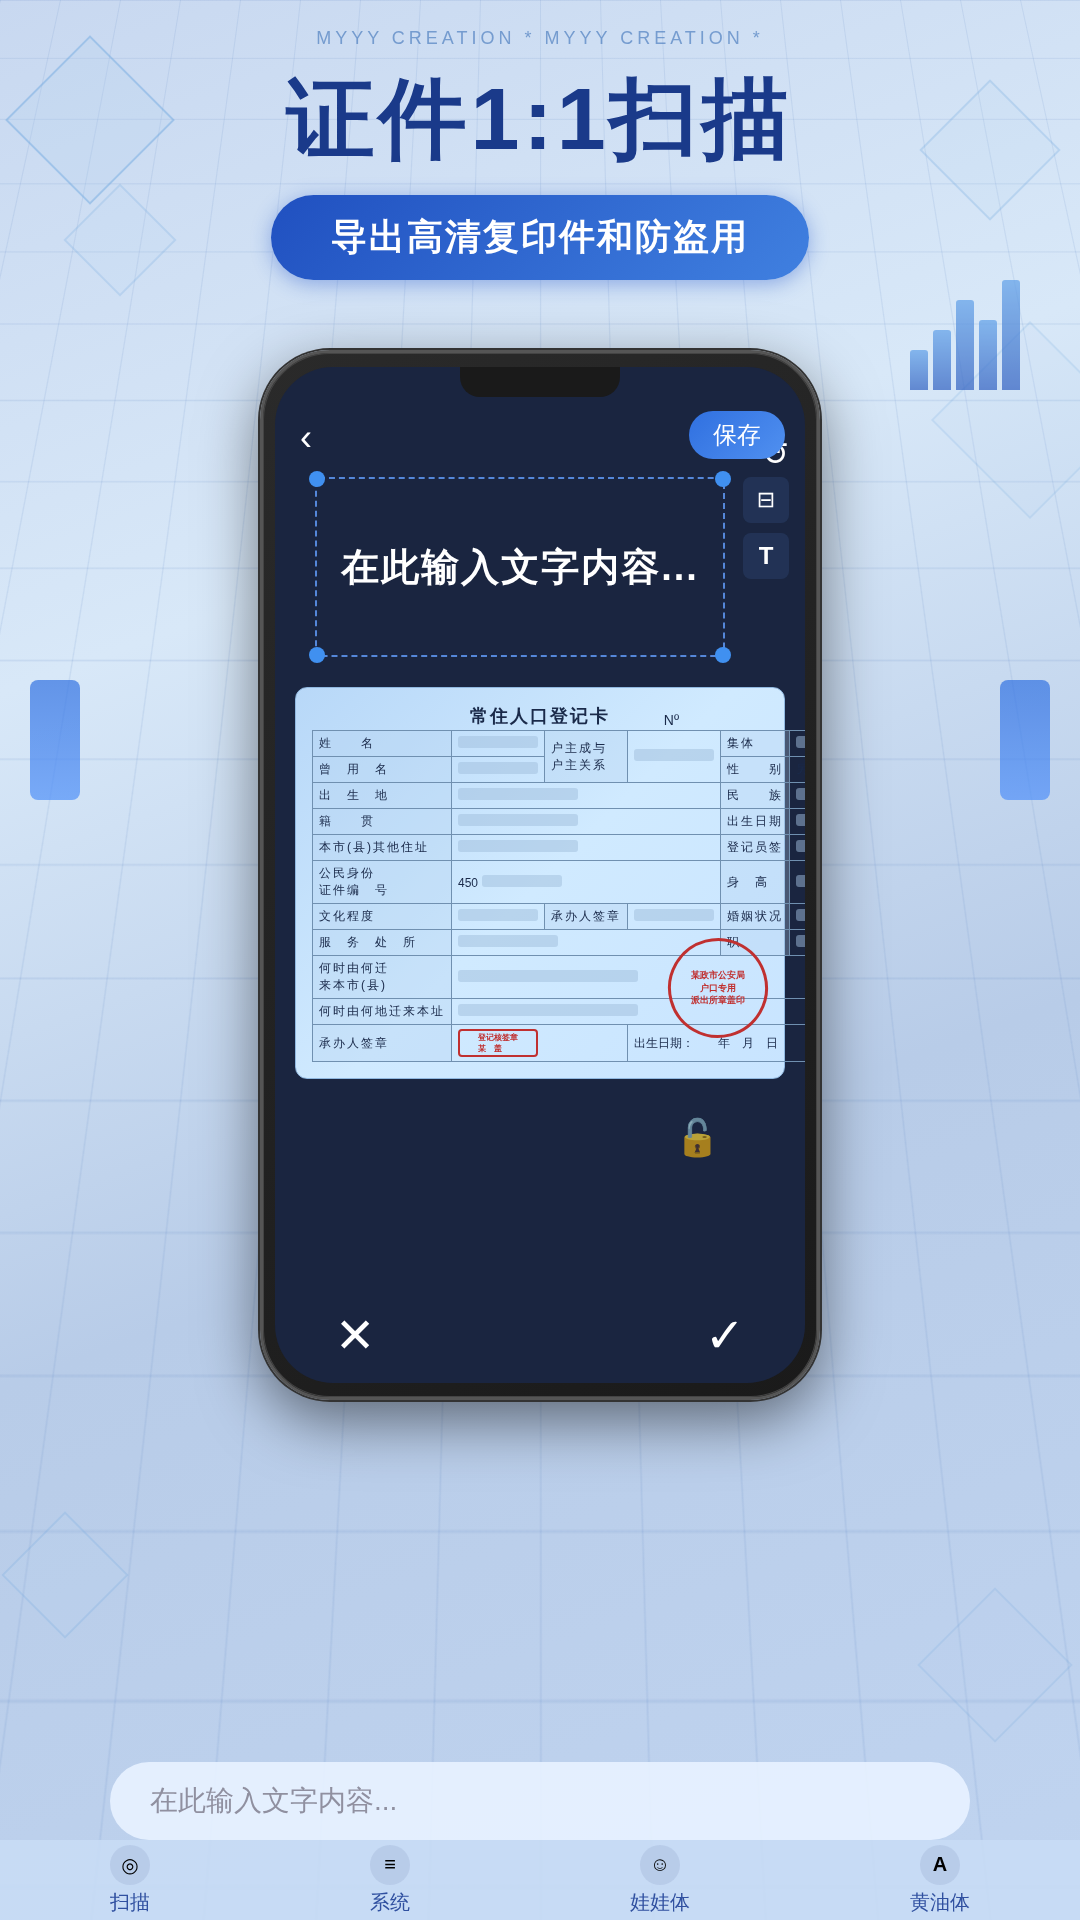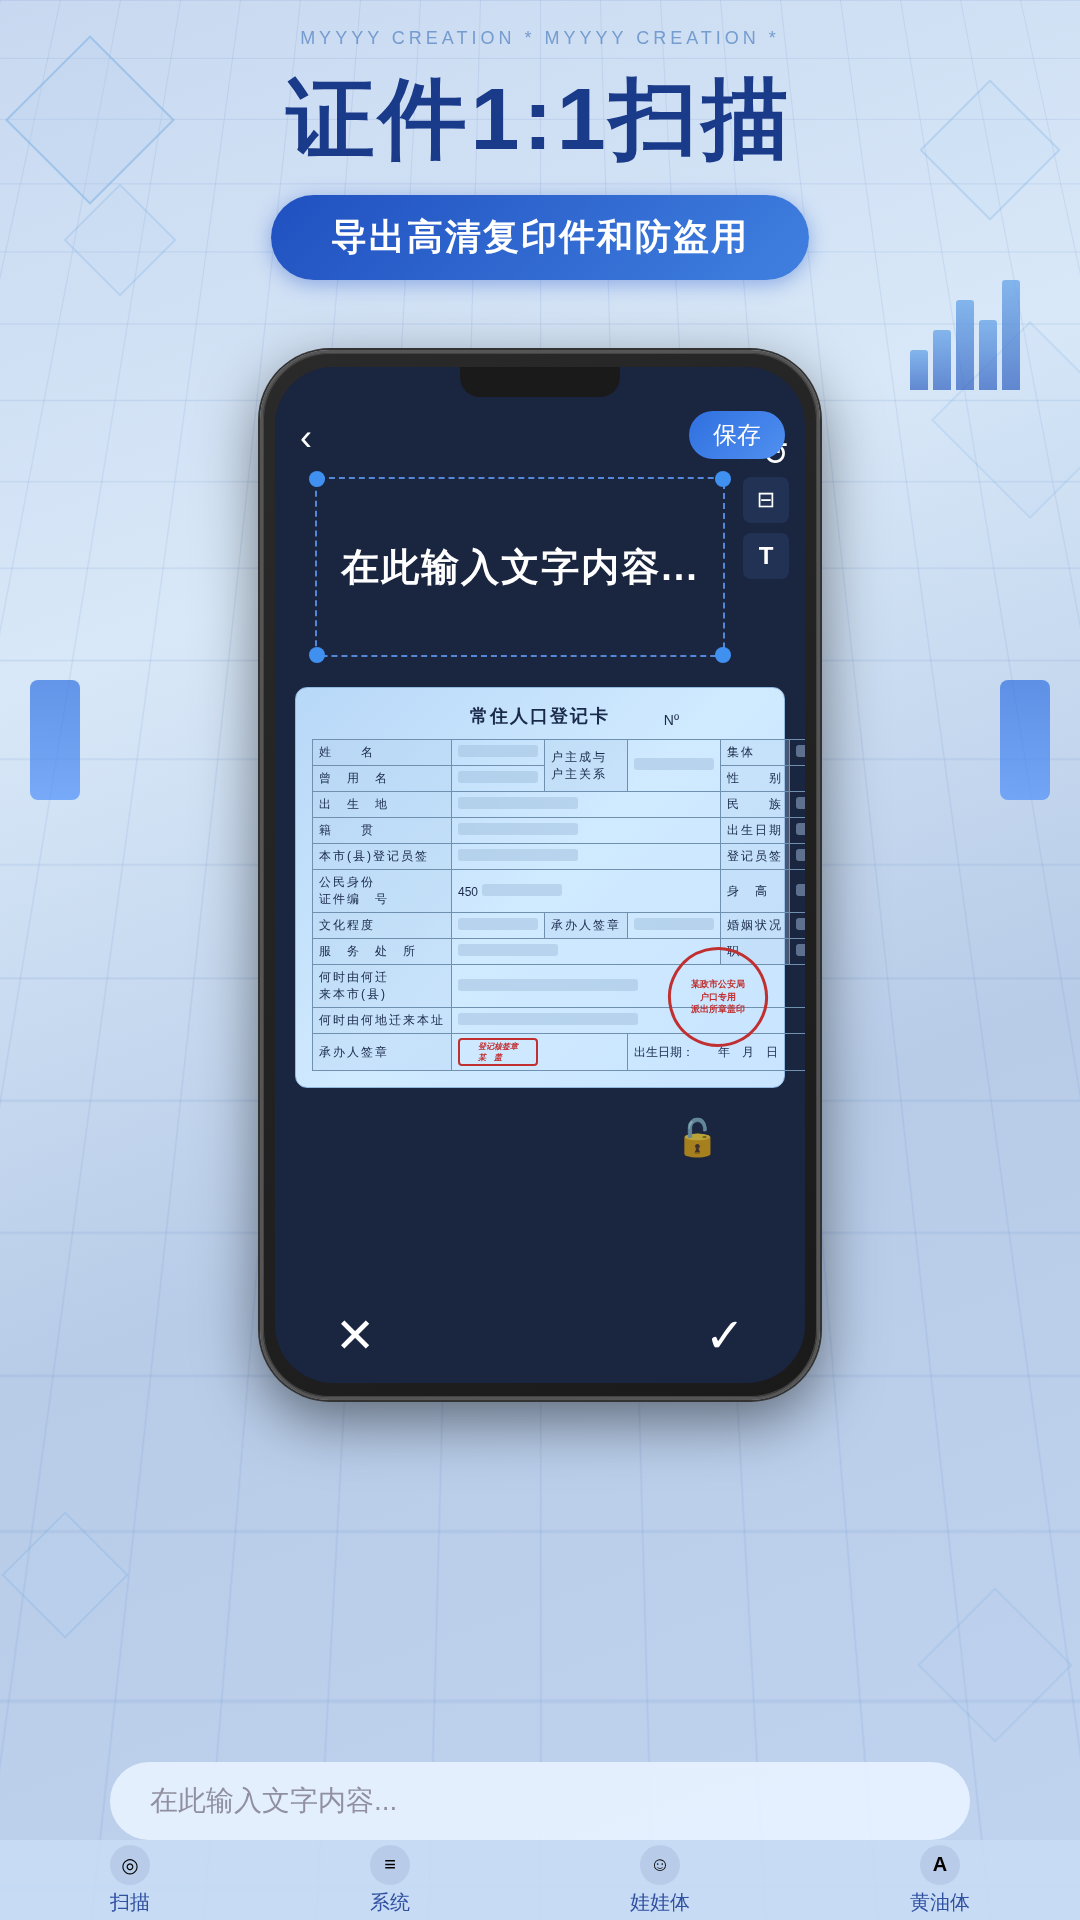--- a/index.html
+++ b/index.html
@@ -261,21 +261,21 @@
       padding: 16px;
       font-size: 11px;
       border: 1px solid #90b8e0;
     }
 
     .doc-title {
       text-align: center;
       font-size: 18px;
       font-weight: 700;
       color: #1a2a4a;
-      margin-bottom: 11px;
+      margin-bottom: 2px;
       letter-spacing: 2px;
     }
 
     .doc-no {
       position: absolute;
       top: 24px;
       right: 70px;
       font-size: 14px;
       color: #1a2a4a;
     }
@@ -458,21 +458,21 @@
 <div class="diamond-shape shape-6"></div>
 
 <div class="bar-chart">
   <div class="bar" style="height:40px"></div>
   <div class="bar" style="height:60px"></div>
   <div class="bar" style="height:90px"></div>
   <div class="bar" style="height:70px"></div>
   <div class="bar" style="height:110px"></div>
 </div>
 
-<div class="watermark">MYYYY CREATION * MYYYY CREATION *</div>
+<div class="watermark">MYYY CREATION * MYYY CREATION *</div>
 
 <div class="main-title">证件1:1扫描</div>
 
 <div class="subtitle-banner">
   <span>导出高清复印件和防盗用</span>
 </div>
 
 <div class="side-deco-left"></div>
 <div class="side-deco-right"></div>
 
@@ -530,21 +530,21 @@
           <td class="label">民　　族</td>
           <td><span class="blurred-value"></span></td>
         </tr>
         <tr>
           <td class="label">籍　　贯</td>
           <td colspan="3"><span class="blurred-value" style="width:120px"></span></td>
           <td class="label">出生日期</td>
           <td><span class="blurred-value"></span></td>
         </tr>
         <tr>
-          <td class="label">本市(县)登记员签</td>
+          <td class="label">本市(县)其他住址</td>
           <td colspan="3"><span class="blurred-value" style="width:120px"></span></td>
           <td class="label">登记员签</td>
           <td><span class="blurred-value"></span></td>
         </tr>
         <tr>
           <td class="label">公民身份<br>证件编　号</td>
           <td colspan="3">450<span class="blurred-value" style="width:80px;margin-left:4px"></span></td>
           <td class="label">身　高</td>
           <td><span class="blurred-value"></span></td>
         </tr>
@@ -567,21 +567,21 @@
           <td colspan="5"><span class="blurred-value" style="width:180px"></span></td>
         </tr>
         <tr>
           <td class="label">何时由何地迁来本址</td>
           <td colspan="5"><span class="blurred-value" style="width:180px"></span></td>
         </tr>
         <tr>
           <td class="label">承办人签章</td>
           <td colspan="2">
             <div style="border:2px solid #c03030;border-radius:4px;width:80px;height:28px;display:flex;align-items:center;justify-content:center;">
-              <span style="color:#c03030;font-size:8px;font-weight:700;font-style:italic;">登记核签章<br>某　盖</span>
+              <span style="color:#c03030;font-size:8px;font-weight:700;">登记核签章<br>某　盖</span>
             </div>
           </td>
           <td colspan="3">出生日期：　　年　月　日</td>
         </tr>
       </tbody>
         </table>
 
       <div style="position:absolute;bottom:40px;right:16px;">
         <div class="stamp-circle">
           <span style="font-size:9px;color:#c03030;font-weight:700;text-align:center;line-height:1.4;transform:rotate(15deg);display:block;">

